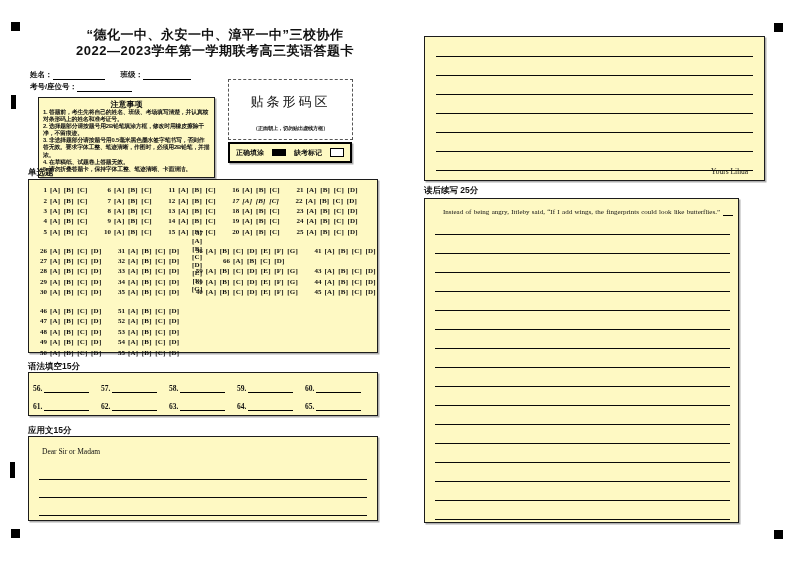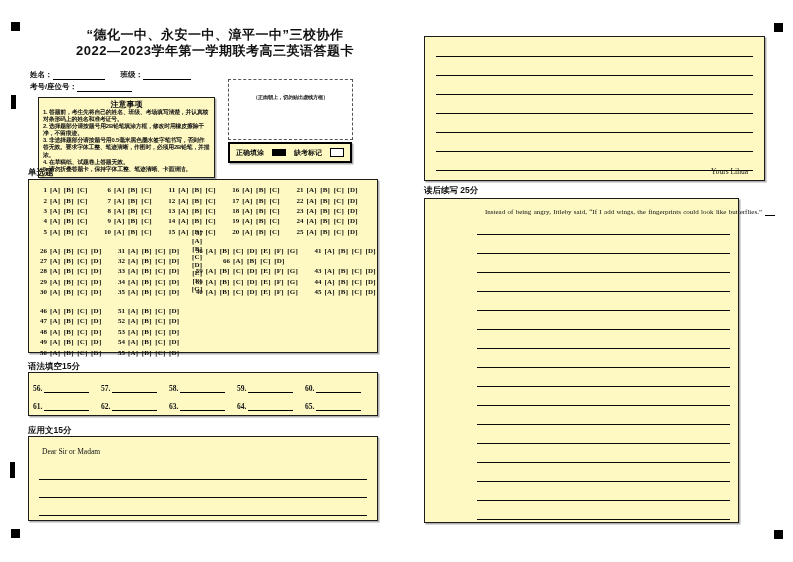--- a/index.html
+++ b/index.html
@@ -39,21 +39,21 @@
   .g-line{flex:1;border-bottom:1px solid #000;margin-left:2px;height:8px;}
   .applied-box{left:28px;top:436px;width:350px;height:85px;}
   .salutation{font-size:7.5px;padding:10px 0 0 13px;}
   .wline{border-bottom:1.5px solid #0a0a0a;}
   .applied-lines{margin:6px 10px 0 10px;}
   .applied-lines .wline{height:17px;}
   .letter-box{left:424px;top:36px;width:341px;height:145px;}
   .letter-lines{margin:1px 11px 0 11px;}
   .letter-lines .wline{height:18px;}
   .closing{position:absolute;right:16px;bottom:4px;font-size:7.5px;}
-  .cont-box{left:424px;top:198px;width:315px;height:325px;padding-left:42px;}
+  .cont-box{left:424px;top:198px;width:315px;height:325px;}
   .para{display:flex;align-items:flex-end;margin:0 8px 0 10px;font-size:7px;}
   .para .ptext{white-space:nowrap;text-indent:8px;word-spacing:.6px;}
   .para .tail{flex:1;border-bottom:1px solid #000;margin-left:3px;min-width:10px;height:8px;}
   .para1{margin-top:8px;}
   .para2{margin-top:14px;}
   .cont-lines{margin:0 8px 0 10px;}
   .cont-lines .wline{height:18px;}
 </style>
 </head>
 <body>
@@ -81,20 +81,21 @@
 <div class="box notice-box sans">
   <div class="notice-title">注意事项</div>
   <div class="notice-item">1. 答题前，考生先将自己的姓名、班级、考场填写清楚，并认真核对条形码上的姓名和准考证号。</div>
   <div class="notice-item">2. 选择题部分请按题号用2B铅笔填涂方框，修改时用橡皮擦除干净，不留痕迹。</div>
   <div class="notice-item">3. 非选择题部分请按题号用0.5毫米黑色墨水签字笔书写，否则作答无效。要求字体工整、笔迹清晰，作图时，必须用2B铅笔，并描浓。</div>
   <div class="notice-item">4. 在草稿纸、试题卷上答题无效。</div>
   <div class="notice-item">5. 请勿折叠答题卡，保持字体工整、笔迹清晰、卡面清洁。</div>
 </div>
 
 <div class="box barcode-box">
+  <div class="barcode-title">贴条形码区</div>
   <div class="barcode-hint sans">（正面朝上，切勿贴出虚线方框）</div>
 </div>
 
 <div class="box legend-box sans">
   <span>正确填涂</span>
   <span class="legend-fill"></span>
   <span>缺考标记</span>
   <span class="legend-empty"></span>
 </div>
 
@@ -147,21 +148,21 @@
             <span class="opt">[A]</span>
             <span class="opt">[B]</span>
             <span class="opt">[C]</span>
           </div>
           <div class="choice-cell" style="margin-right: 9px;">
             <span class="qnum">12</span>
             <span class="opt">[A]</span>
             <span class="opt">[B]</span>
             <span class="opt">[C]</span>
           </div>
-          <div class="choice-cell" style="margin-right: 9px;">
+          <div class="choice-cell" style="margin-right: 9px; font-style: italic;">
             <span class="qnum">17</span>
             <span class="opt">[A]</span>
             <span class="opt">[B]</span>
             <span class="opt">[C]</span>
           </div>
           <div class="choice-cell" style="margin-right: 9px;">
             <span class="qnum">22</span>
             <span class="opt">[A]</span>
             <span class="opt">[B]</span>
             <span class="opt">[C]</span>

